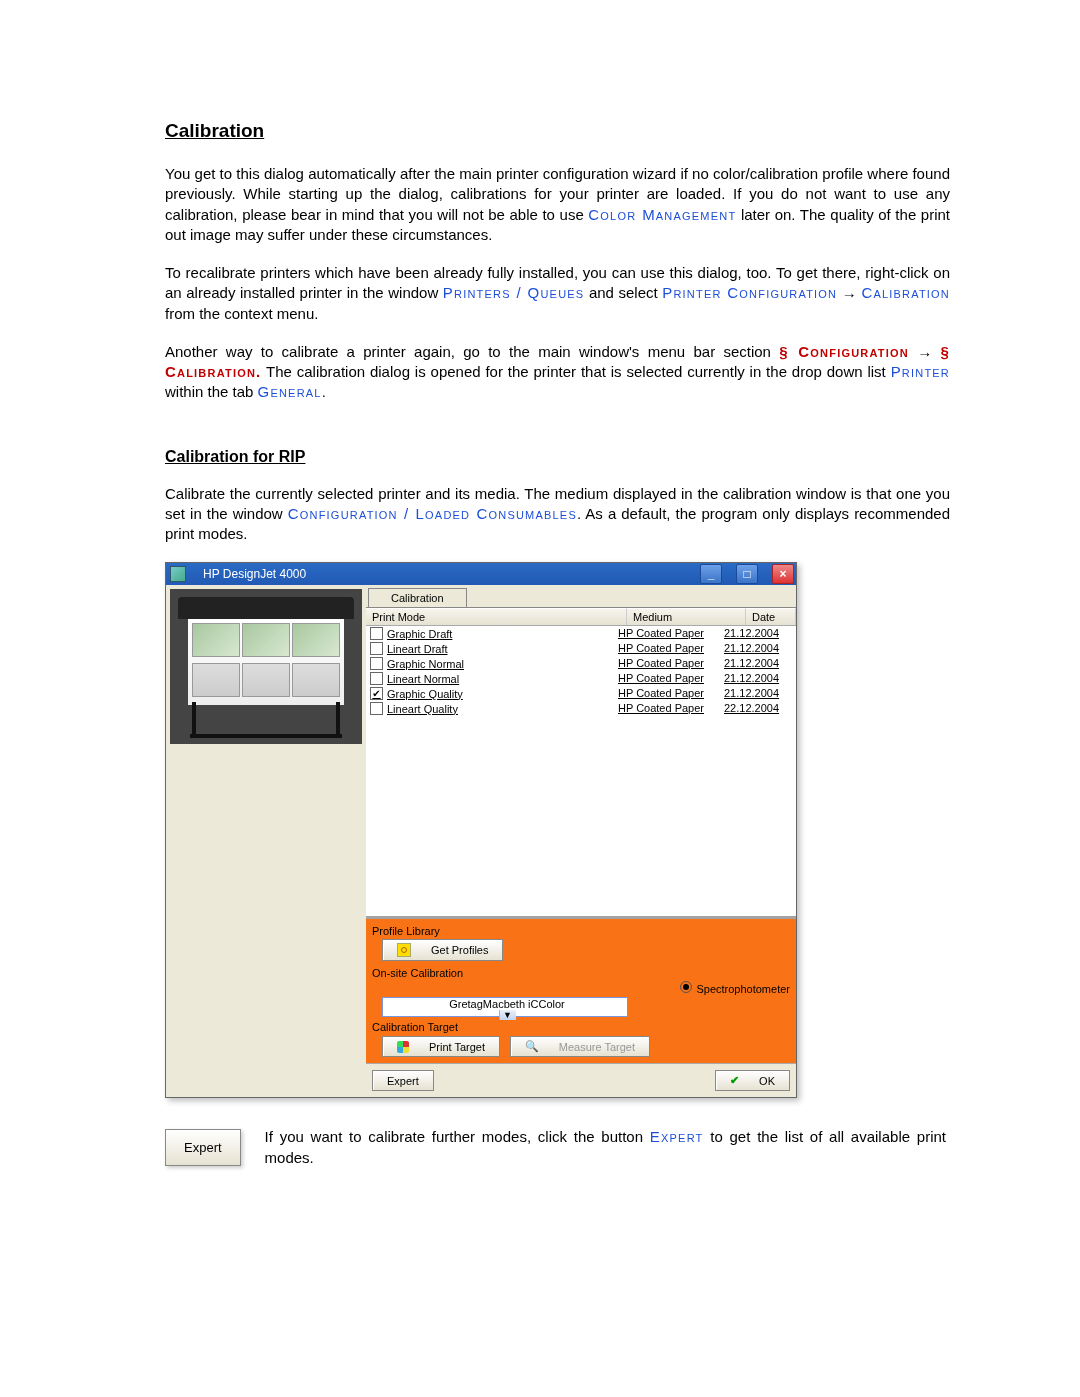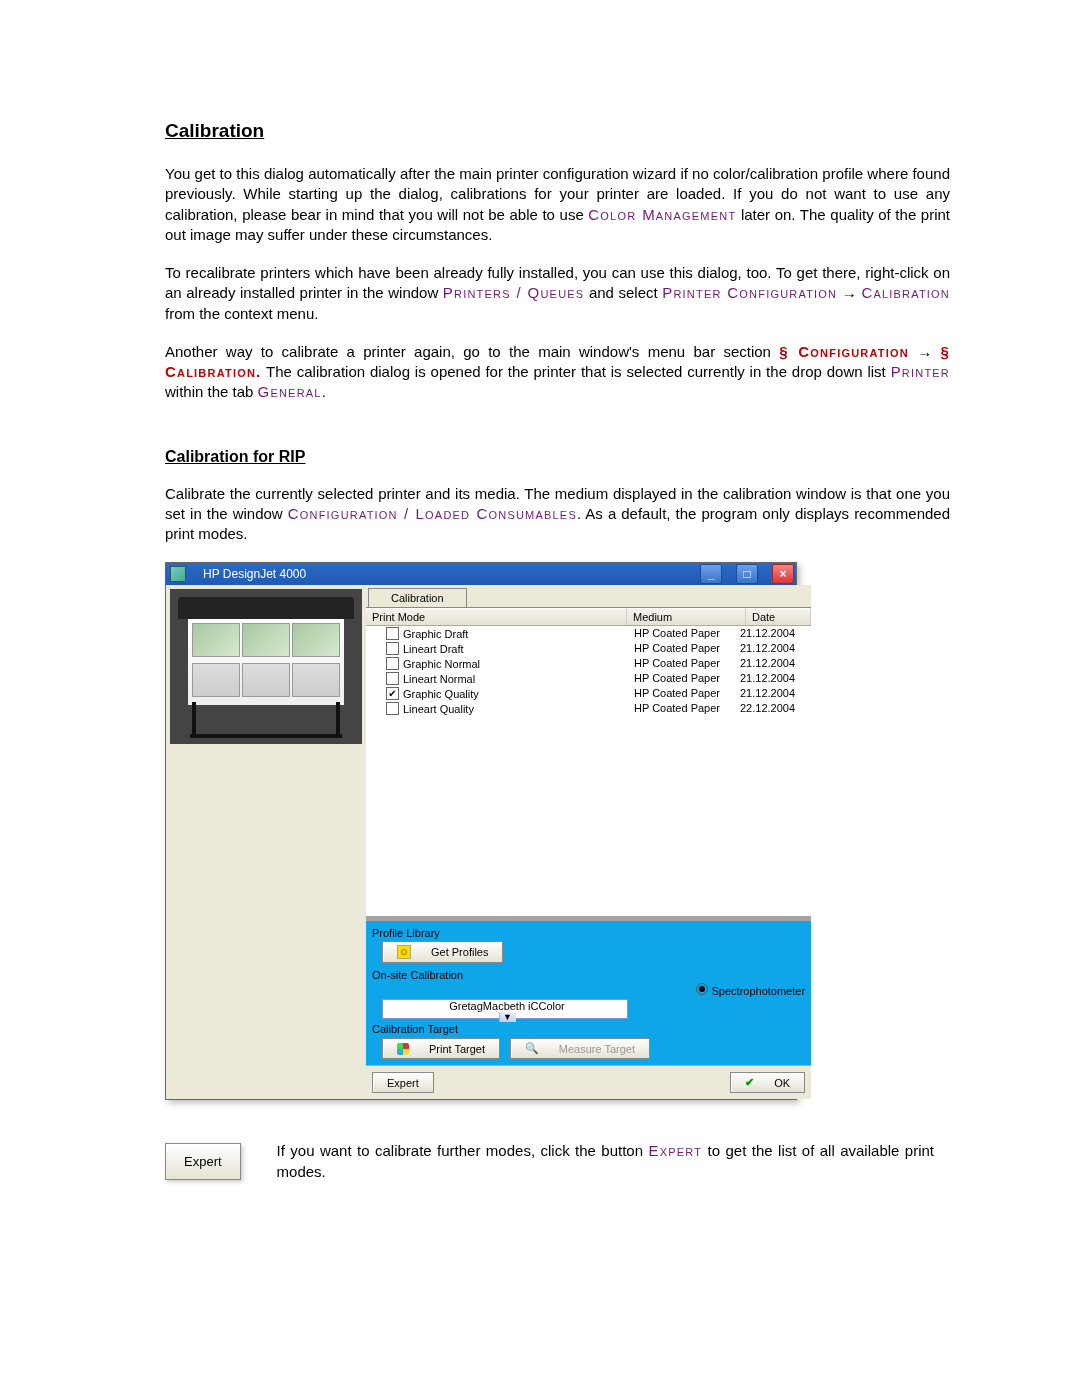--- a/index.html
+++ b/index.html
@@ -25,21 +25,21 @@
     font-weight: bold;
     text-decoration: underline;
     margin: 45px 0 18px 0;
   }
   p {
     font-size: 15px;
     line-height: 1.35;
     text-align: justify;
     margin: 0 0 18px 0;
   }
-  .uc { color: #701a75; font-variant: small-caps; letter-spacing: 1.2px; font-family: Arial, sans-serif; }
+  .uc { color: #1d4ed8; font-variant: small-caps; letter-spacing: 1.2px; font-family: Arial, sans-serif; }
   .ucb { color: #c00000; font-variant: small-caps; letter-spacing: 1.2px; font-weight: bold; }
   .arrow { font-family: Arial, sans-serif; }
 
   
   .window {
     width: 630px;
     margin: 15px 0 25px 0;
     border: 1px solid #666;
     box-shadow: 3px 3px 6px rgba(0,0,0,0.25);
     font-family: "Tahoma", Arial, sans-serif;
@@ -144,34 +144,34 @@
     border-right:1px solid #ccc; border-top:1px solid #fff;
     background: linear-gradient(#f6f4ec,#e6e2d2);
   }
   .col-mode{ flex: 0 0 248px;}
   .col-med{ flex: 0 0 106px;}
   .col-date{ flex: 1;}
   .listbody {
     background:#fff; min-height: 290px;
     font-size:11px;
   }
-  .row { display:flex; padding:1px 16px;}
+  .row { display:flex; padding:1px 0;text-decoration:underline;}
   .row .c1{ width:248px; display:flex; align-items:center; padding-left:4px;}
   .row .c2{ width:106px;}
   .row .c3{ flex:1;}
   .chk {
     width:11px; height:11px; border:1px solid #666; margin-right:4px;
     display:inline-flex; align-items:center; justify-content:center;
     font-size:10px; line-height:1;
   }
   .lower-panel {
-    border-top:5px solid #a3a3a3;
+    border-top:3px solid #a3a3a3;
     padding: 4px 6px 6px 6px;
     font-size:11px;
-    background:#0ea5e9;
+    background:#f97316;
   }
   .section-label { margin: 2px 0;}
   .btn {
     display:inline-flex; align-items:center; justify-content:center;
     gap:20px;
     border:1px solid #888; background: linear-gradient(#fff,#e6e2d2);
     padding: 3px 14px; font-size:11px;
     box-shadow: 1px 1px 0 #fff inset;
   }
   .btn.disabled { color:#999;}
@@ -353,19 +353,19 @@
               <span class="ok-ico">✔</span> 
               <span>OK</span>
             </span>
         </div>
       </div>
     </div>
   </div>
 
   <div class="expert-callout">
     <div class="expert-btn">Expert</div>
-    <p style="margin:16px;">
+    <p style="margin:4px;">
       <span>If you want to calibrate further modes, click the button </span><span class="uc">Expert</span><span> to get the list of all available print modes.</span>
     </p>
   </div>
 
 
 </div>
 
 </body></html>

